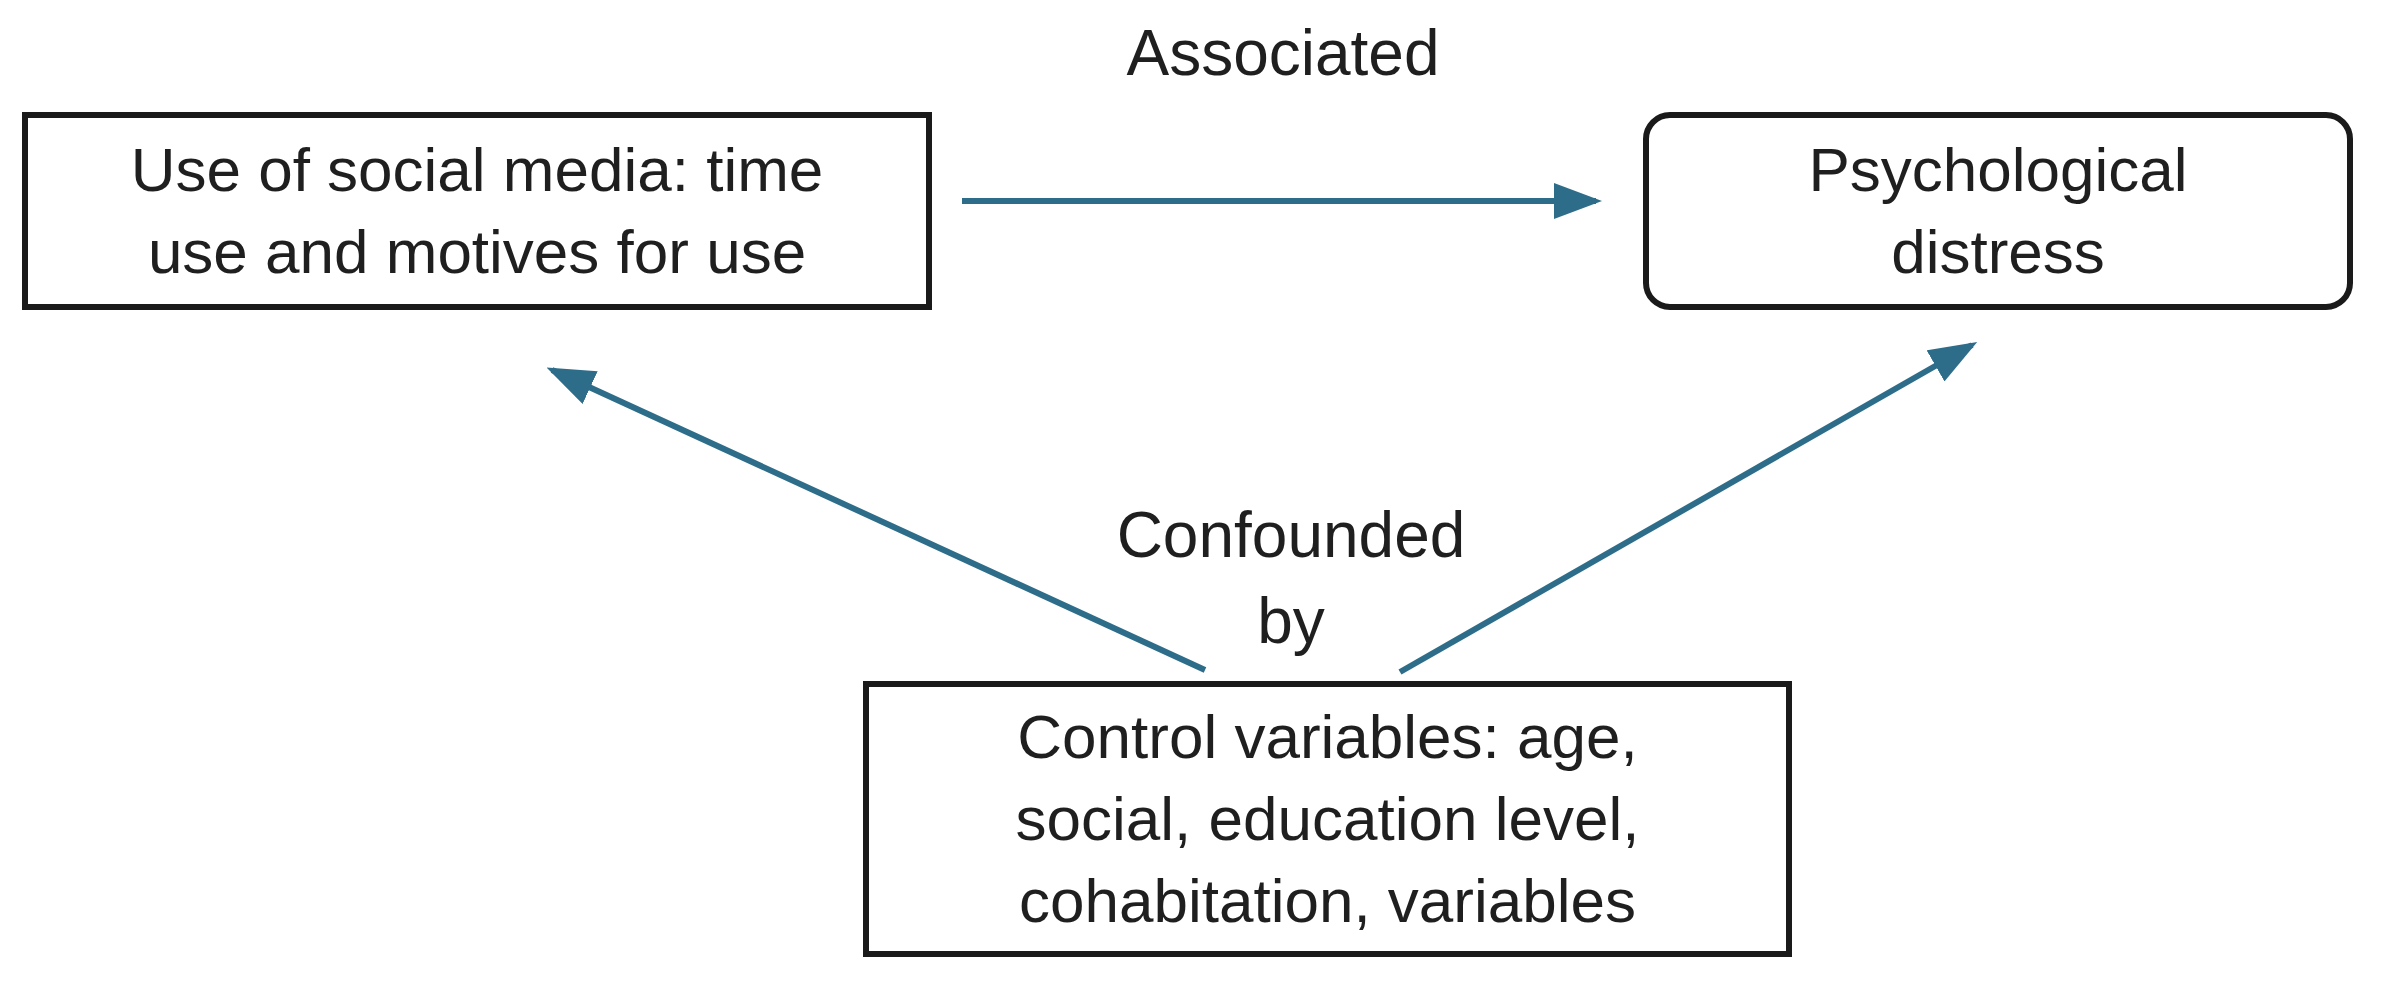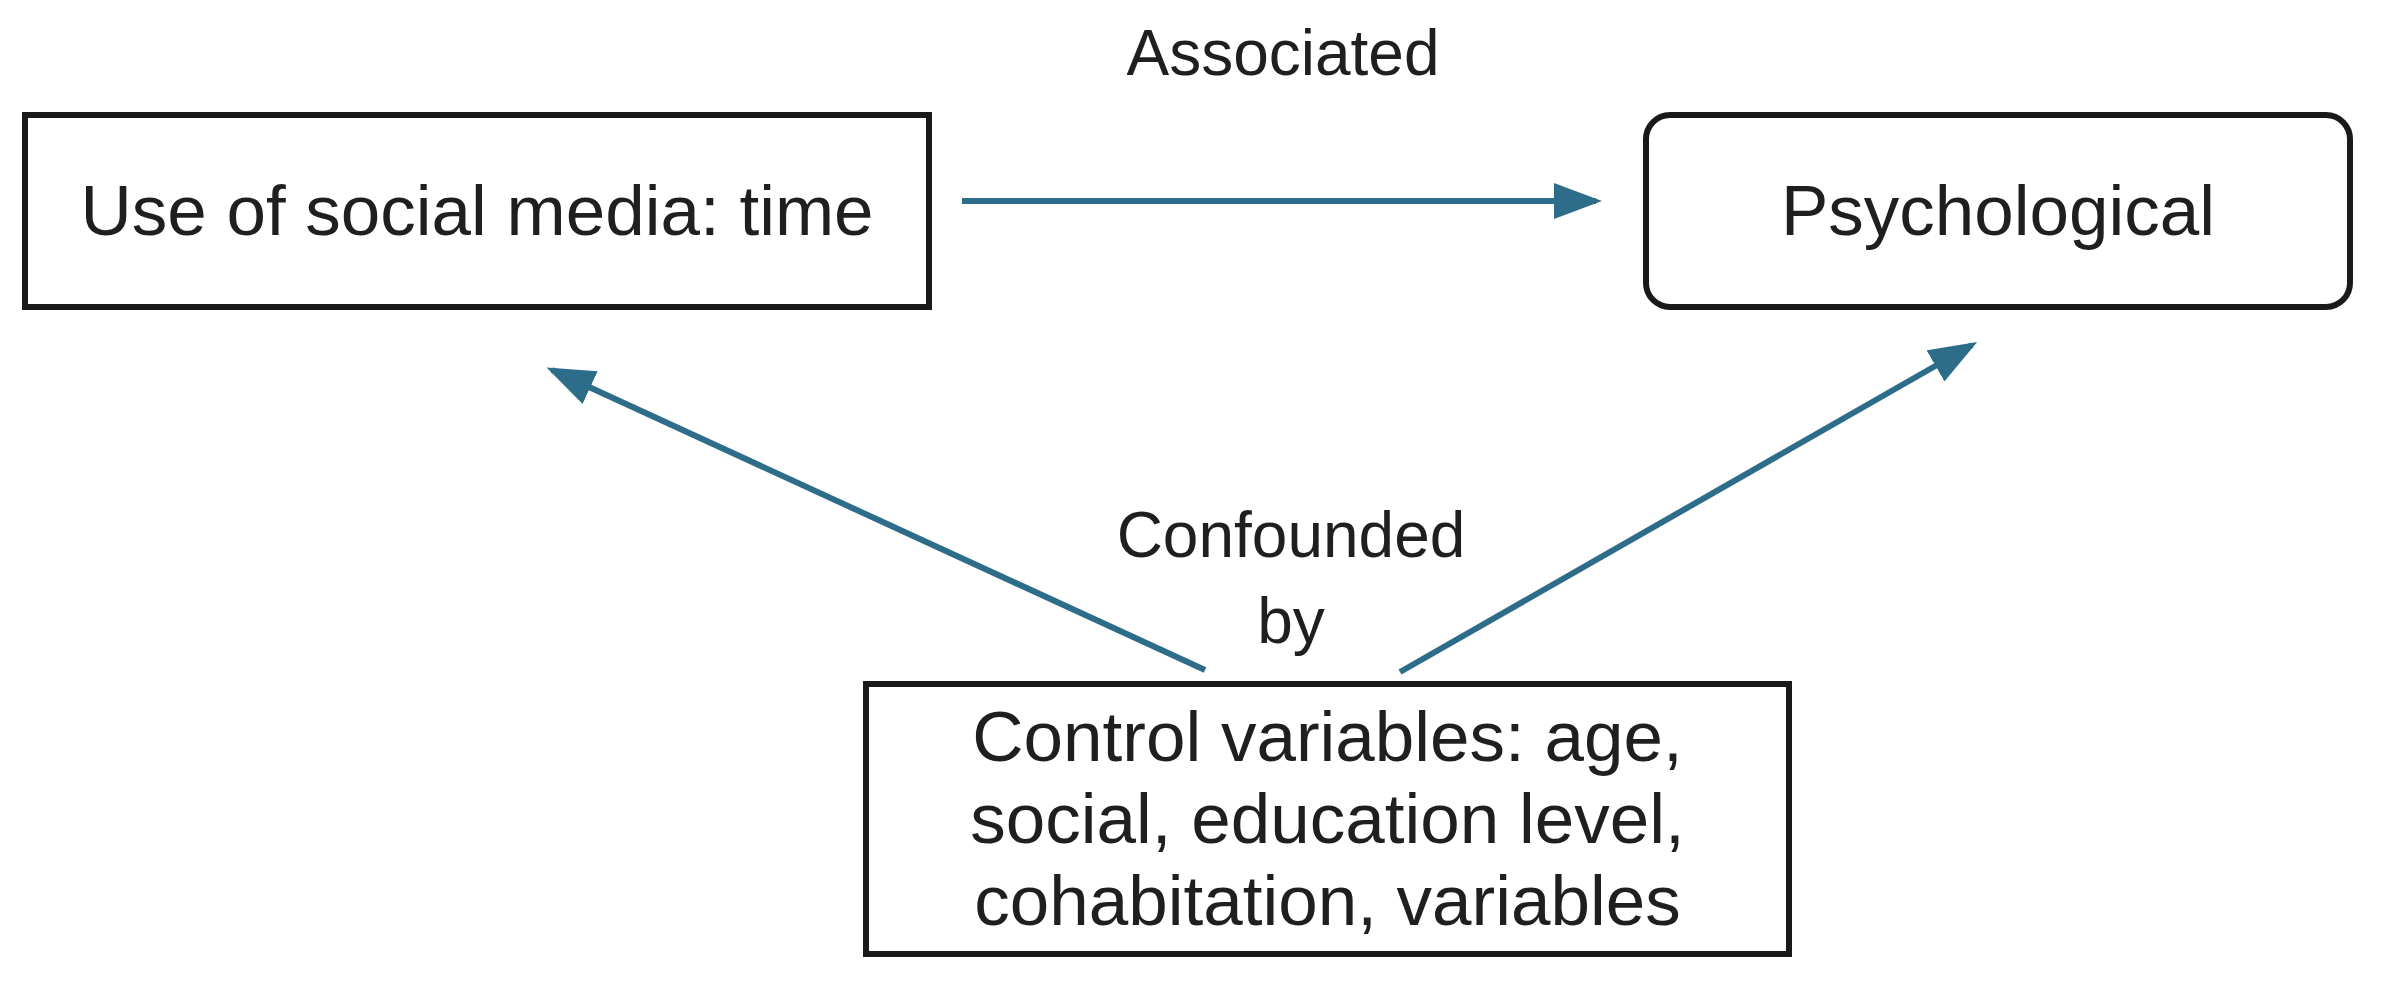--- a/index.html
+++ b/index.html
@@ -28,21 +28,21 @@
     border: 6px solid var(--box-border-color);
     background: var(--bg-color);
     display: flex;
     flex-direction: column;
     justify-content: center;
     align-items: center;
     text-align: center;
   }
   .node-box .line {
     display: block;
-    font-size: 71px;
+    font-size: 62px;
     line-height: 82px;
     white-space: nowrap;
   }
   .box-social-media   { left: 22px;   top: 112px; width: 910px; height: 198px; }
   .box-psych-distress { left: 1643px; top: 112px; width: 710px; height: 198px; border-radius: 27px; }
   .box-controls       { left: 863px;  top: 681px; width: 929px; height: 276px; }
 
   .edge-label {
     position: absolute;
     text-align: center;
@@ -85,24 +85,26 @@
   <div class="edge-label label-associated">
     <span class="line">Associated</span>
   </div>
   <div class="edge-label label-confounded">
     <span class="line">Confounded</span>
     <span class="line">by</span>
   </div>
 
   <div class="node-box box-social-media">
     <span class="line">Use of social media: time</span>
+    <span class="line">use and motives for use</span>
   </div>
 
   <div class="node-box box-psych-distress">
     <span class="line">Psychological</span>
+    <span class="line">distress</span>
   </div>
 
   <div class="node-box box-controls">
     <span class="line">Control variables: age,</span>
     <span class="line">social, education level,</span>
     <span class="line">cohabitation, variables</span>
   </div>
 
 </div>
 

